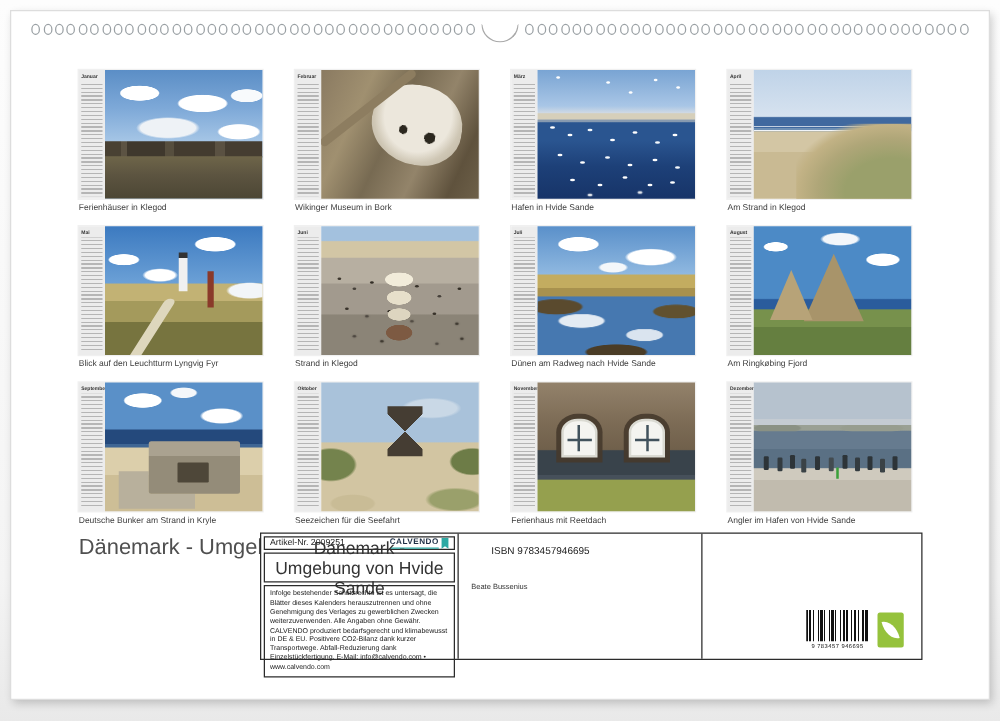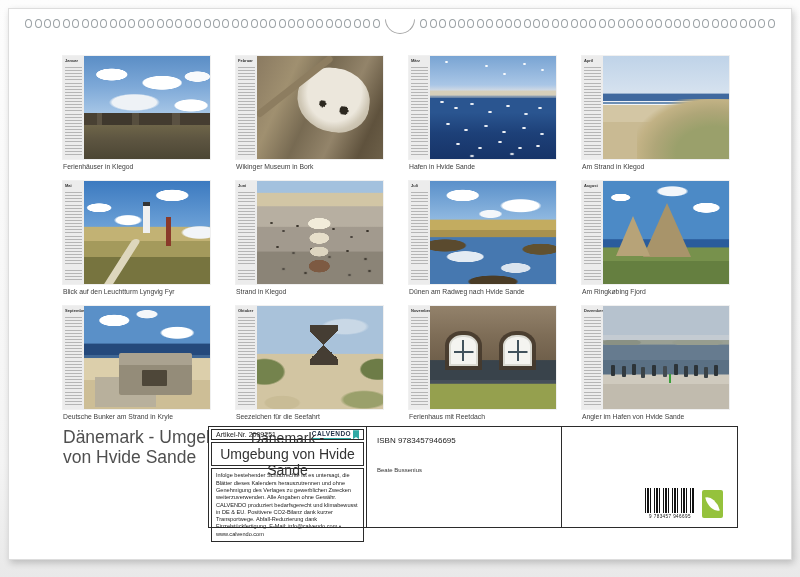--- a/index.html
+++ b/index.html
@@ -156,21 +156,21 @@
   .boxA, .boxB, .boxC { border:1.4px solid #2b2b2b; }
   .boxA { height:20px; display:flex; align-items:center; justify-content:space-between; padding:0 4px; }
   .artno { font-size:7px; color:#222; }
   .cv-logo { display:flex; align-items:center; gap:2px; }
   .cv-wordmark { font-size:6.5px; font-weight:bold; letter-spacing:.4px; color:#1d2d44;
                  border-bottom:1.5px solid #2ea9a4; line-height:1.3; }
   .cv-icon { width:6px; height:9px; background:#2ea9a4; clip-path:polygon(0 0,100% 0,100% 100%,50% 75%,0 100%); }
   .boxB { height:24px; display:flex; align-items:center; padding:0 5px; font-size:14px; color:#333;text-align:center; }
   .boxC { flex:1; padding:3px 4px; font-size:5.6px; line-height:1.3; color:#222; }
   .cell-mid { width:195px; border-right:1.6px solid #2b2b2b; position:relative; }
-  .isbn { position:absolute; left:10px; top:9px; font-size:8px; color:#222;text-align:center; }
+  .isbn { position:absolute; left:26px; top:9px; font-size:8px; color:#222;text-align:center; }
   .publisher { position:absolute; left:96px; top:9px; font-size:7.4px; line-height:1.25; color:#222; }
   .author { position:absolute; left:10px; top:40px; font-size:6px; color:#333; }
   .cell-right { flex:1; position:relative; }
   .barcode-wrap { position:absolute; right:42px; bottom:8px; width:50px; text-align:center; }
   .barcode { height:25px; background:
       repeating-linear-gradient(90deg,#111 0 1px, rgba(0,0,0,0) 1px 2px, #111 2px 4px, rgba(0,0,0,0) 4px 5px, #111 5px 6px, rgba(0,0,0,0) 6px 9px);
       background-color:#fff; }
   .barcode-digits { font-size:4.6px; letter-spacing:.4px; color:#111; margin-top:1px; }
   .leaf-logo { position:absolute; right:14px; bottom:9px; width:21px; height:28px;
                background:#95c23c; border-radius:2px; display:flex; align-items:center; justify-content:center; }
@@ -391,21 +391,20 @@
         <div class="day-lines"></div>
       </div>
       <div class="photo s-anglers"></div>
     </div>
     <div class="caption">Angler im Hafen von Hvide Sande</div>
   </div>
 </div>
 
   <div class="big-title">
     <div>Dänemark - Umgebung</div>
-    <div>von Hvide Sande</div>
   </div>
 
   <div class="info-table">
     <div class="cell-left">
       <div class="boxA">
         <span class="artno">Artikel-Nr. 2009251</span>
         <span class="cv-logo">
           <span class="cv-wordmark">CALVENDO</span>
           <span class="cv-icon"></span>
         </span>

